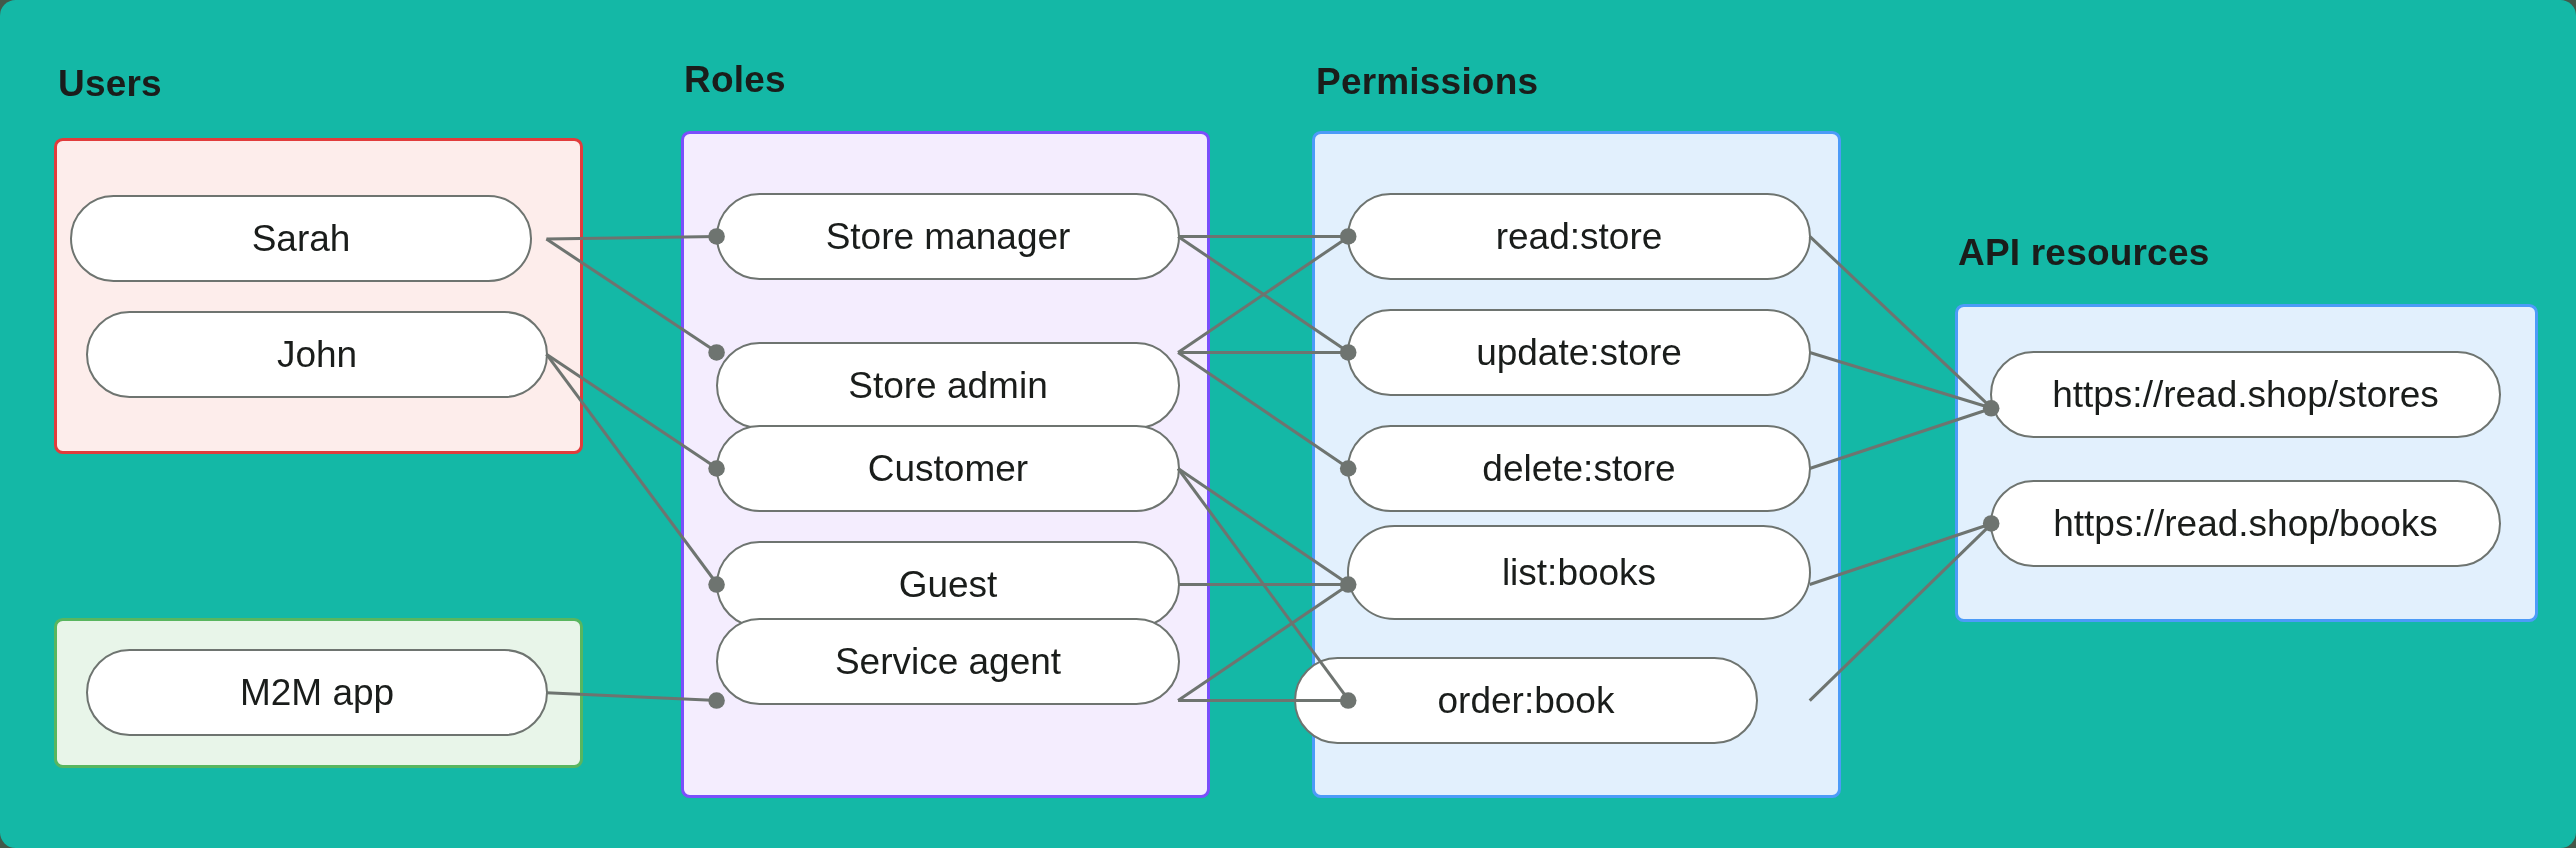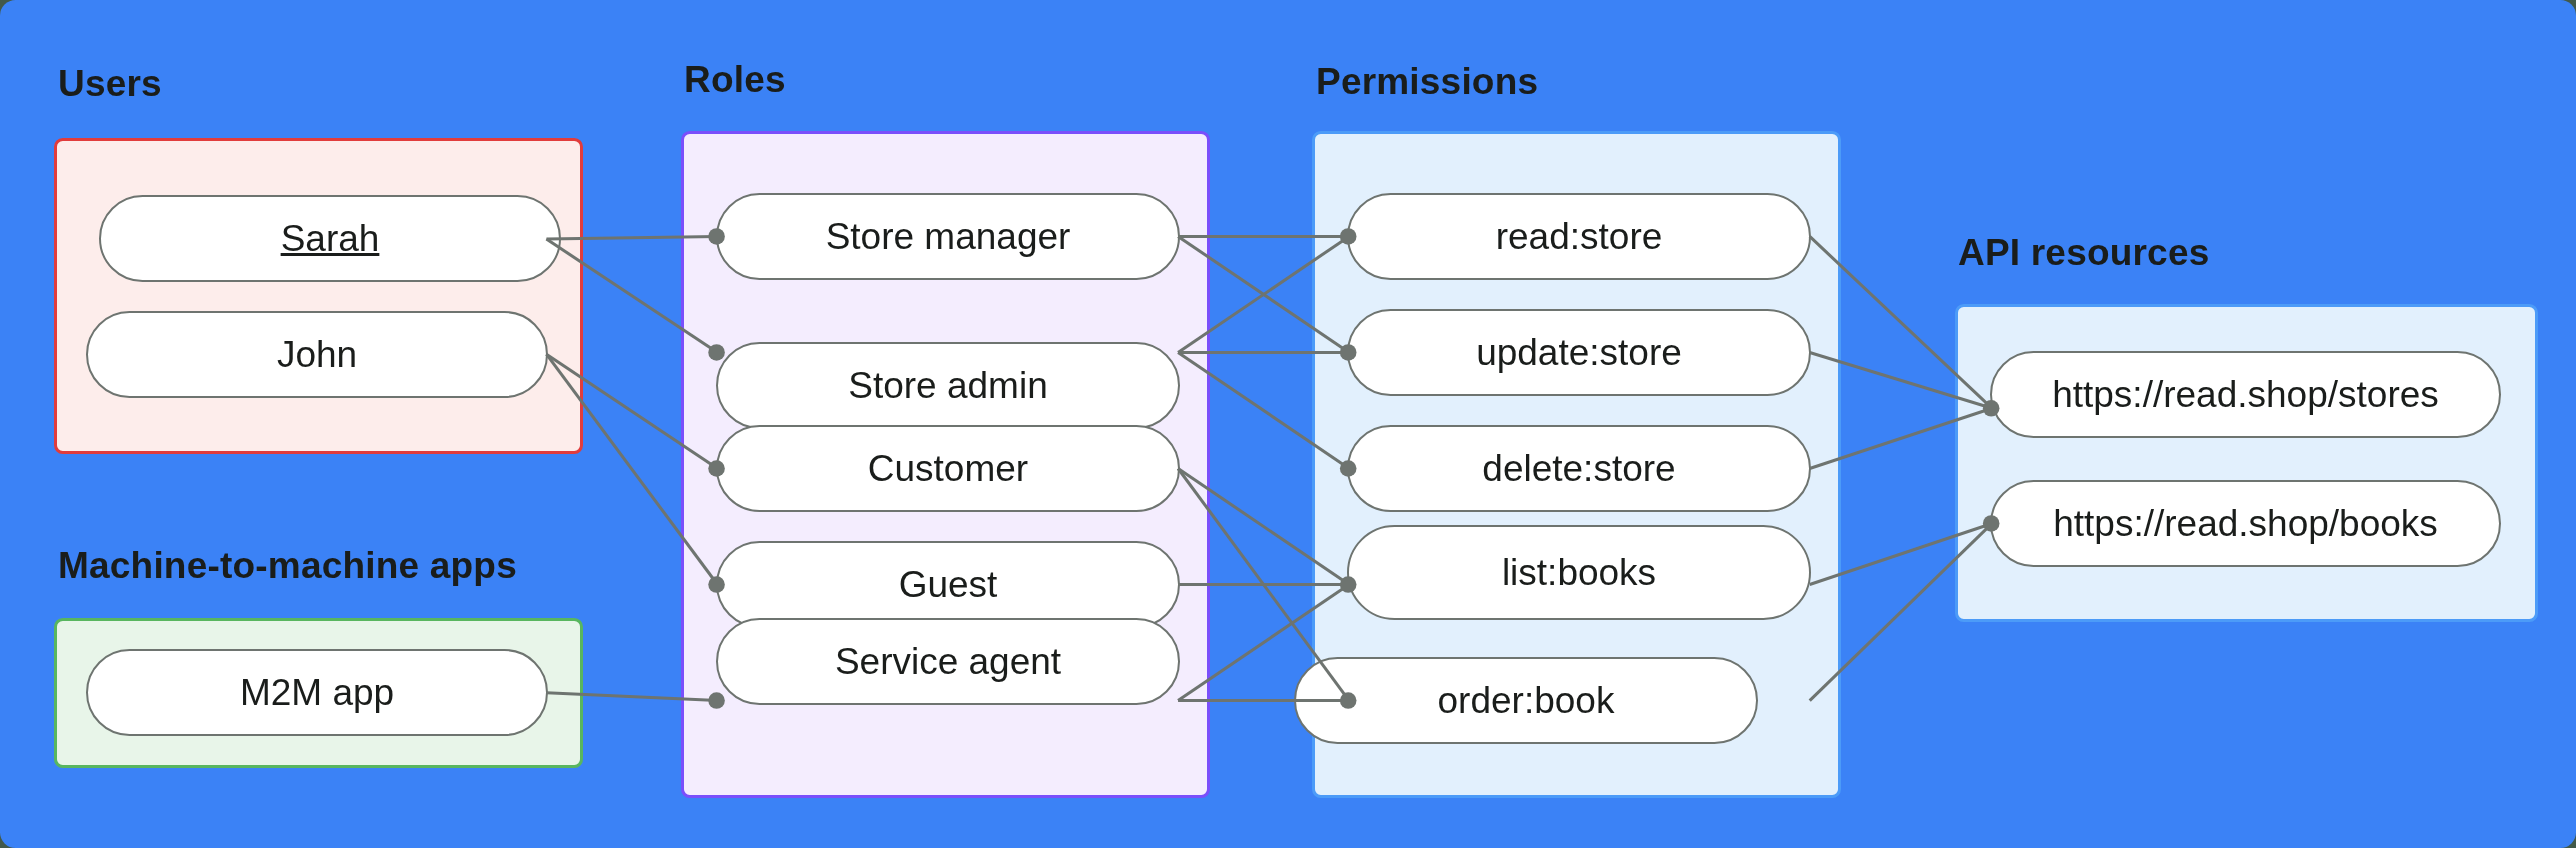--- a/index.html
+++ b/index.html
@@ -8,21 +8,21 @@
     width: 2576px;
     height: 848px;
     background: #42594a;
     overflow: hidden;
     font-family: "Liberation Sans", sans-serif;
   }
   #canvas {
     position: relative;
     width: 2576px;
     height: 848px;
-    background: #3b82f6;
+    background: #14b8a6;
     border-radius: 15.7px;
     overflow: hidden;
   }
   .region {
     position: absolute;
     border-radius: 8.7px;
     border: 3.5px solid transparent;
     box-sizing: border-box;
   }
   .region-users       { left: 54px;  top: 138px; width: 529px; height: 316px; border-color: #e13c3c; background: #fdedeb; }
@@ -75,27 +75,26 @@
 
 <div id="canvas">
 
   <div class="region region-users"></div>
   <div class="region region-m2m"></div>
   <div class="region region-roles"></div>
   <div class="region region-permissions"></div>
   <div class="region region-api"></div>
 
   <div class="region-label label-users">Users</div>
-  <div class="region-label label-m2m">Machine-to-machine apps</div>
   <div class="region-label label-roles">Roles</div>
   <div class="region-label label-api">API resources</div>
   <div class="region-label label-permissions">Permissions</div>
 
   <div id="nodes-layer">
-      <div class="pill" style="left: 99px; top: 195px; width: 462px; height: 87px; border-color: rgb(110, 116, 112); color: rgb(26, 29, 27); text-decoration: underline;">Sarah</div>
+      <div class="pill" style="left: 70px; top: 195px; width: 462px; height: 87px; border-color: rgb(110, 116, 112); color: rgb(26, 29, 27);">Sarah</div>
       <div class="pill" style="left: 86px; top: 311px; width: 462px; height: 87px; border-color: rgb(110, 116, 112); color: rgb(26, 29, 27);">John</div>
       <div class="pill" style="left: 86px; top: 649px; width: 462px; height: 87px; border-color: rgb(110, 116, 112); color: rgb(26, 29, 27);">M2M app</div>
       <div class="pill" style="left: 716px; top: 193px; width: 464px; height: 87px; border-color: rgb(110, 116, 112); color: rgb(26, 29, 27);">Store manager</div>
       <div class="pill" style="left: 716px; top: 309px; width: 464px; height: 87px; border-color: rgb(110, 116, 112); color: rgb(26, 29, 27); margin-top: 33px;">Store admin</div>
       <div class="pill" style="left: 716px; top: 425px; width: 464px; height: 87px; border-color: rgb(110, 116, 112); color: rgb(26, 29, 27);">Customer</div>
       <div class="pill" style="left: 716px; top: 541px; width: 464px; height: 87px; border-color: rgb(110, 116, 112); color: rgb(26, 29, 27);">Guest</div>
       <div class="pill" style="left: 716px; top: 618px; width: 464px; height: 87px; border-color: rgb(110, 116, 112); color: rgb(26, 29, 27);">Service agent</div>
       <div class="pill" style="left: 1347px; top: 193px; width: 464px; height: 87px; border-color: rgb(110, 116, 112); color: rgb(26, 29, 27);">read:store</div>
       <div class="pill" style="left: 1347px; top: 309px; width: 464px; height: 87px; border-color: rgb(110, 116, 112); color: rgb(26, 29, 27);">update:store</div>
       <div class="pill" style="left: 1347px; top: 425px; width: 464px; height: 87px; border-color: rgb(110, 116, 112); color: rgb(26, 29, 27);">delete:store</div>

